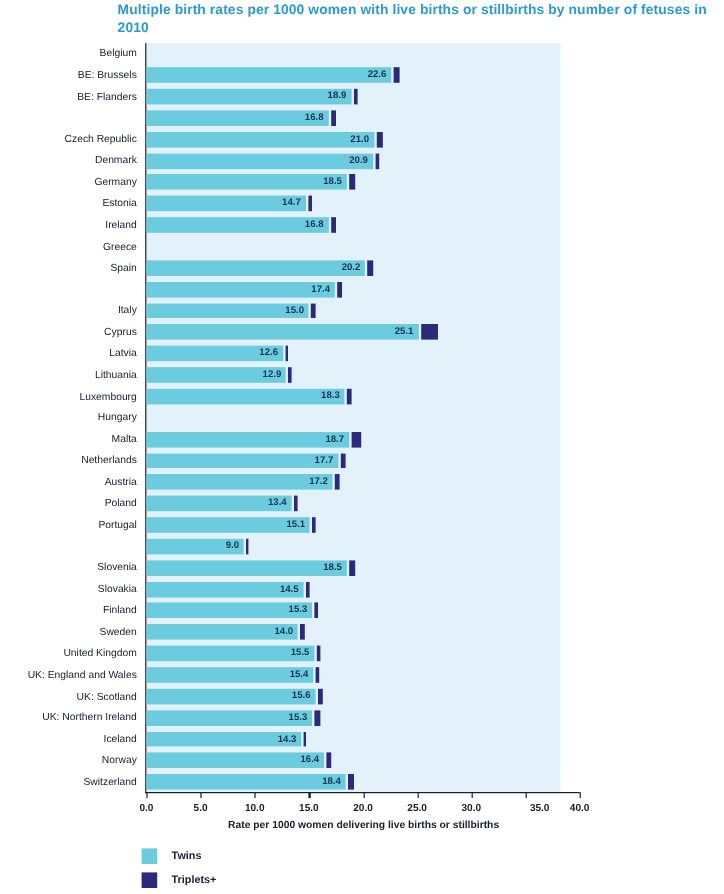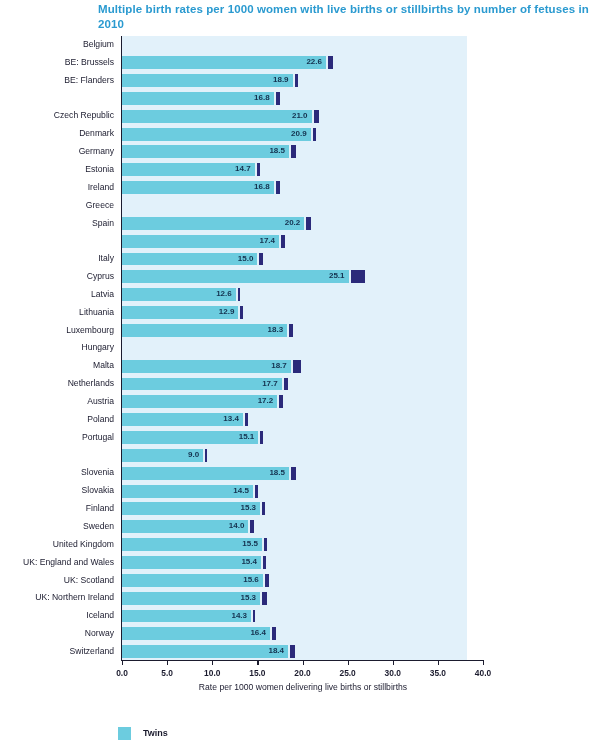--- a/index.html
+++ b/index.html
@@ -91,34 +91,33 @@
     text-align:center;
     font-size:8.4px;
     font-weight:bold;
     color:#1b1b2e;
   }
   #x-axis-title{
     position:absolute;
     left:122px; top:682px; width:362px;
     text-align:center;
     font-size:8.6px;
-    font-weight:normal;
+    font-weight:bold;
     color:#1b1b2e;
   }
   
   #legend{
     position:absolute;
     left:118px; top:703px;
   }
   .legend-item{
     position:relative;
     height:20px;
     display:flex;
     align-items:center;
-    margin-top:20px;
   }
   .legend-swatch{
     width:13px;height:13px;
     margin-right:12px;
   }
   .legend-label{
     font-size:9px;
     font-weight:bold;
     color:#1b1b2e;
   }
@@ -342,21 +341,21 @@
     <div class="tick-label" style="left: 212.25px;">10.0</div>
     <div class="tick" style="left: 257.375px;"></div>
     <div class="tick-label" style="left: 257.375px;">15.0</div>
     <div class="tick" style="left: 302.5px;"></div>
     <div class="tick-label" style="left: 302.5px;">20.0</div>
     <div class="tick" style="left: 347.625px;"></div>
     <div class="tick-label" style="left: 347.625px;">25.0</div>
     <div class="tick" style="left: 392.75px;"></div>
     <div class="tick-label" style="left: 392.75px;">30.0</div>
     <div class="tick" style="left: 437.875px;"></div>
-    <div class="tick-label" style="left: 437.875px;">35.0</div>
+    <div class="tick-label" style="left: 437.875px; text-align: right;">35.0</div>
     <div class="tick" style="left: 483px;"></div>
     <div class="tick-label" style="left: 483px;">40.0</div>
   </div>
 
 <div id="x-axis-title">Rate per 1000 women delivering live births or stillbirths</div>
 
 <div id="legend">
     <div class="legend-item">
       <span class="legend-swatch" style="background: rgb(108, 204, 223);"></span>
       <span class="legend-label">Twins</span>

